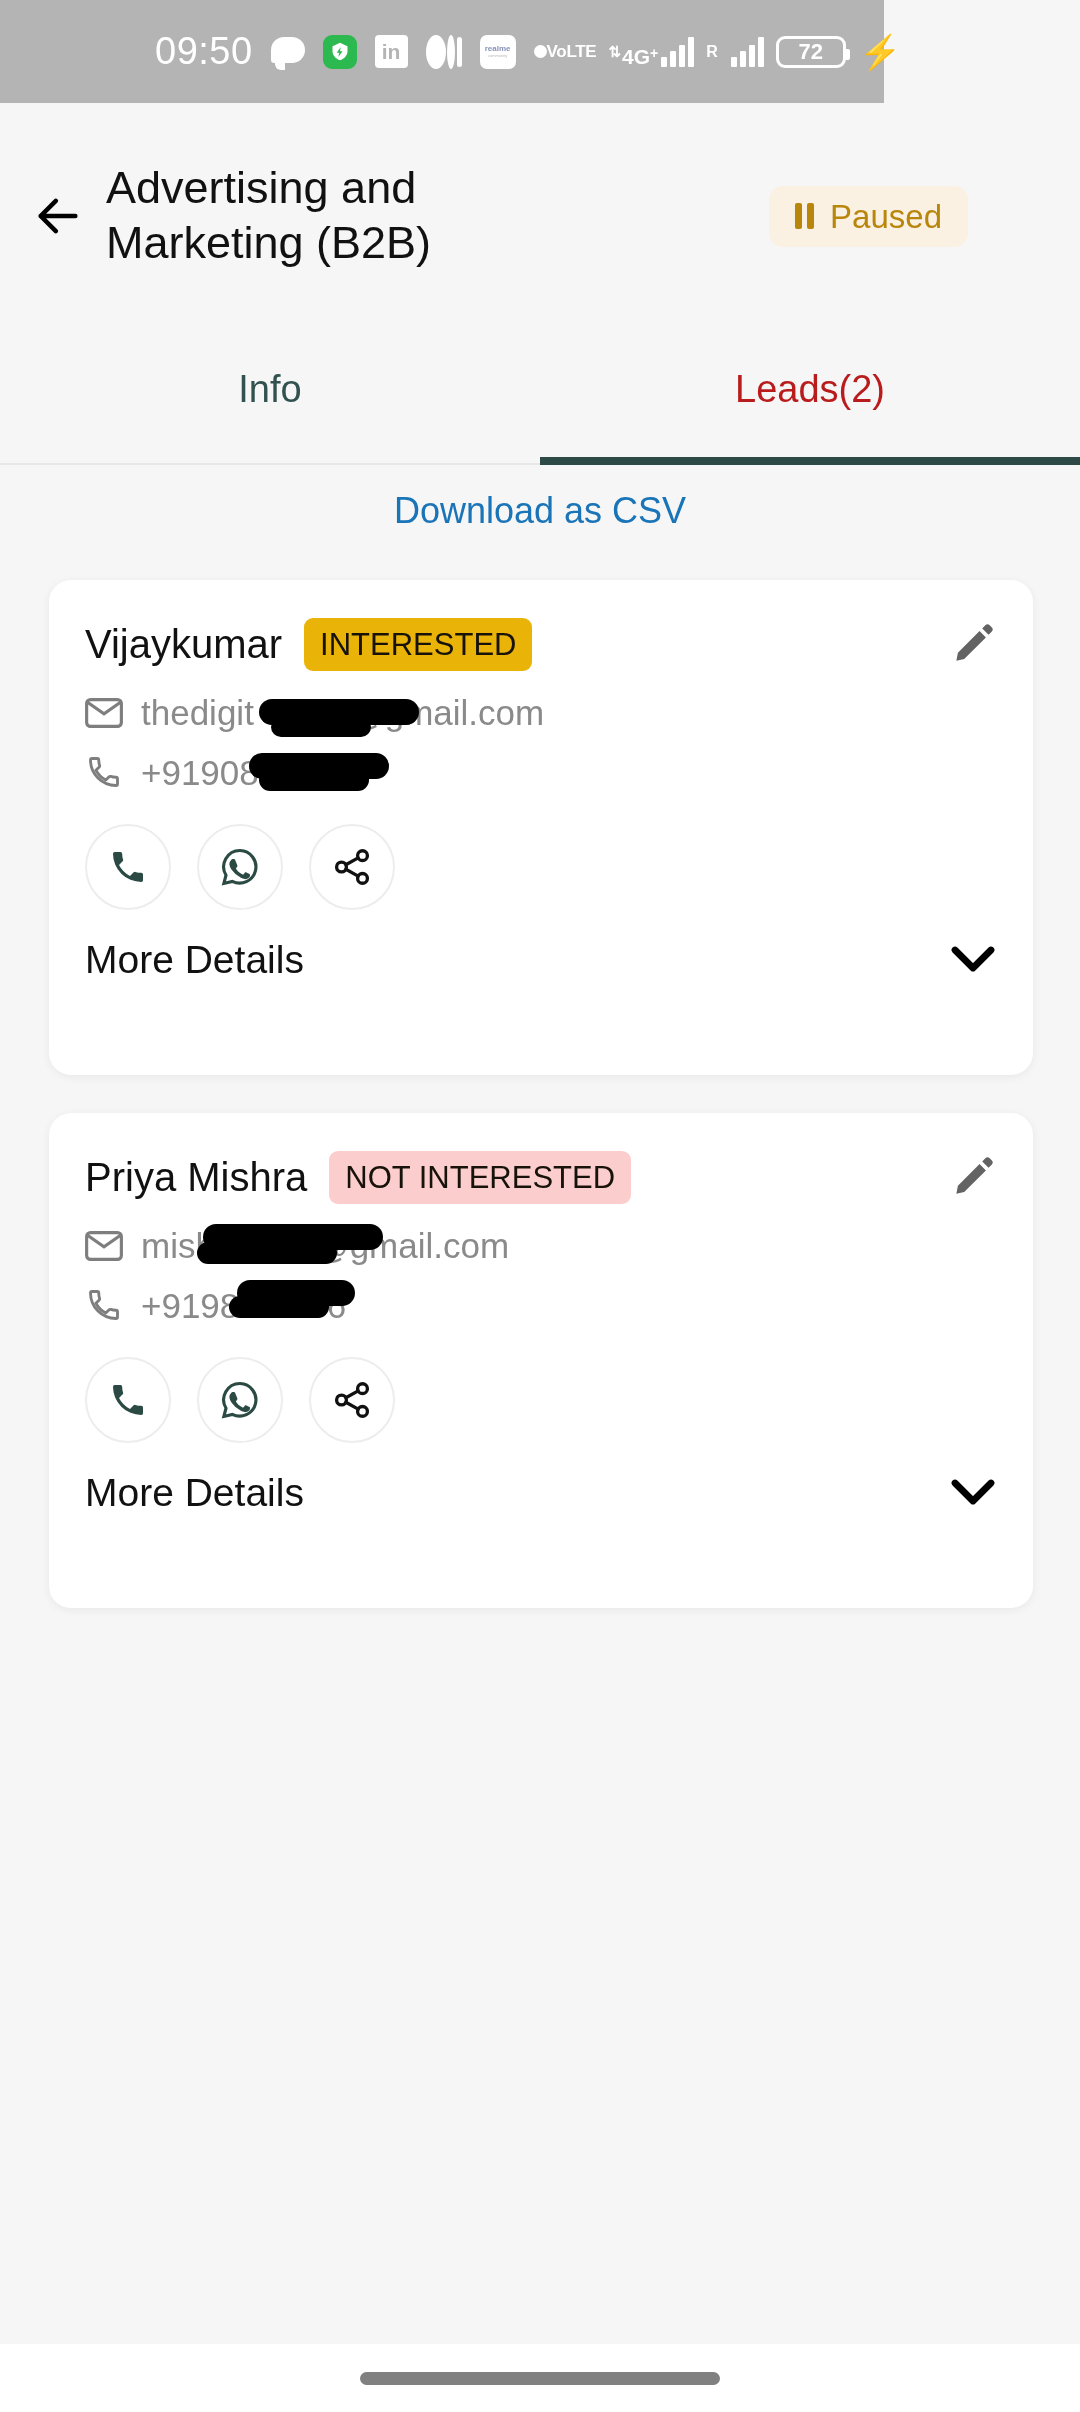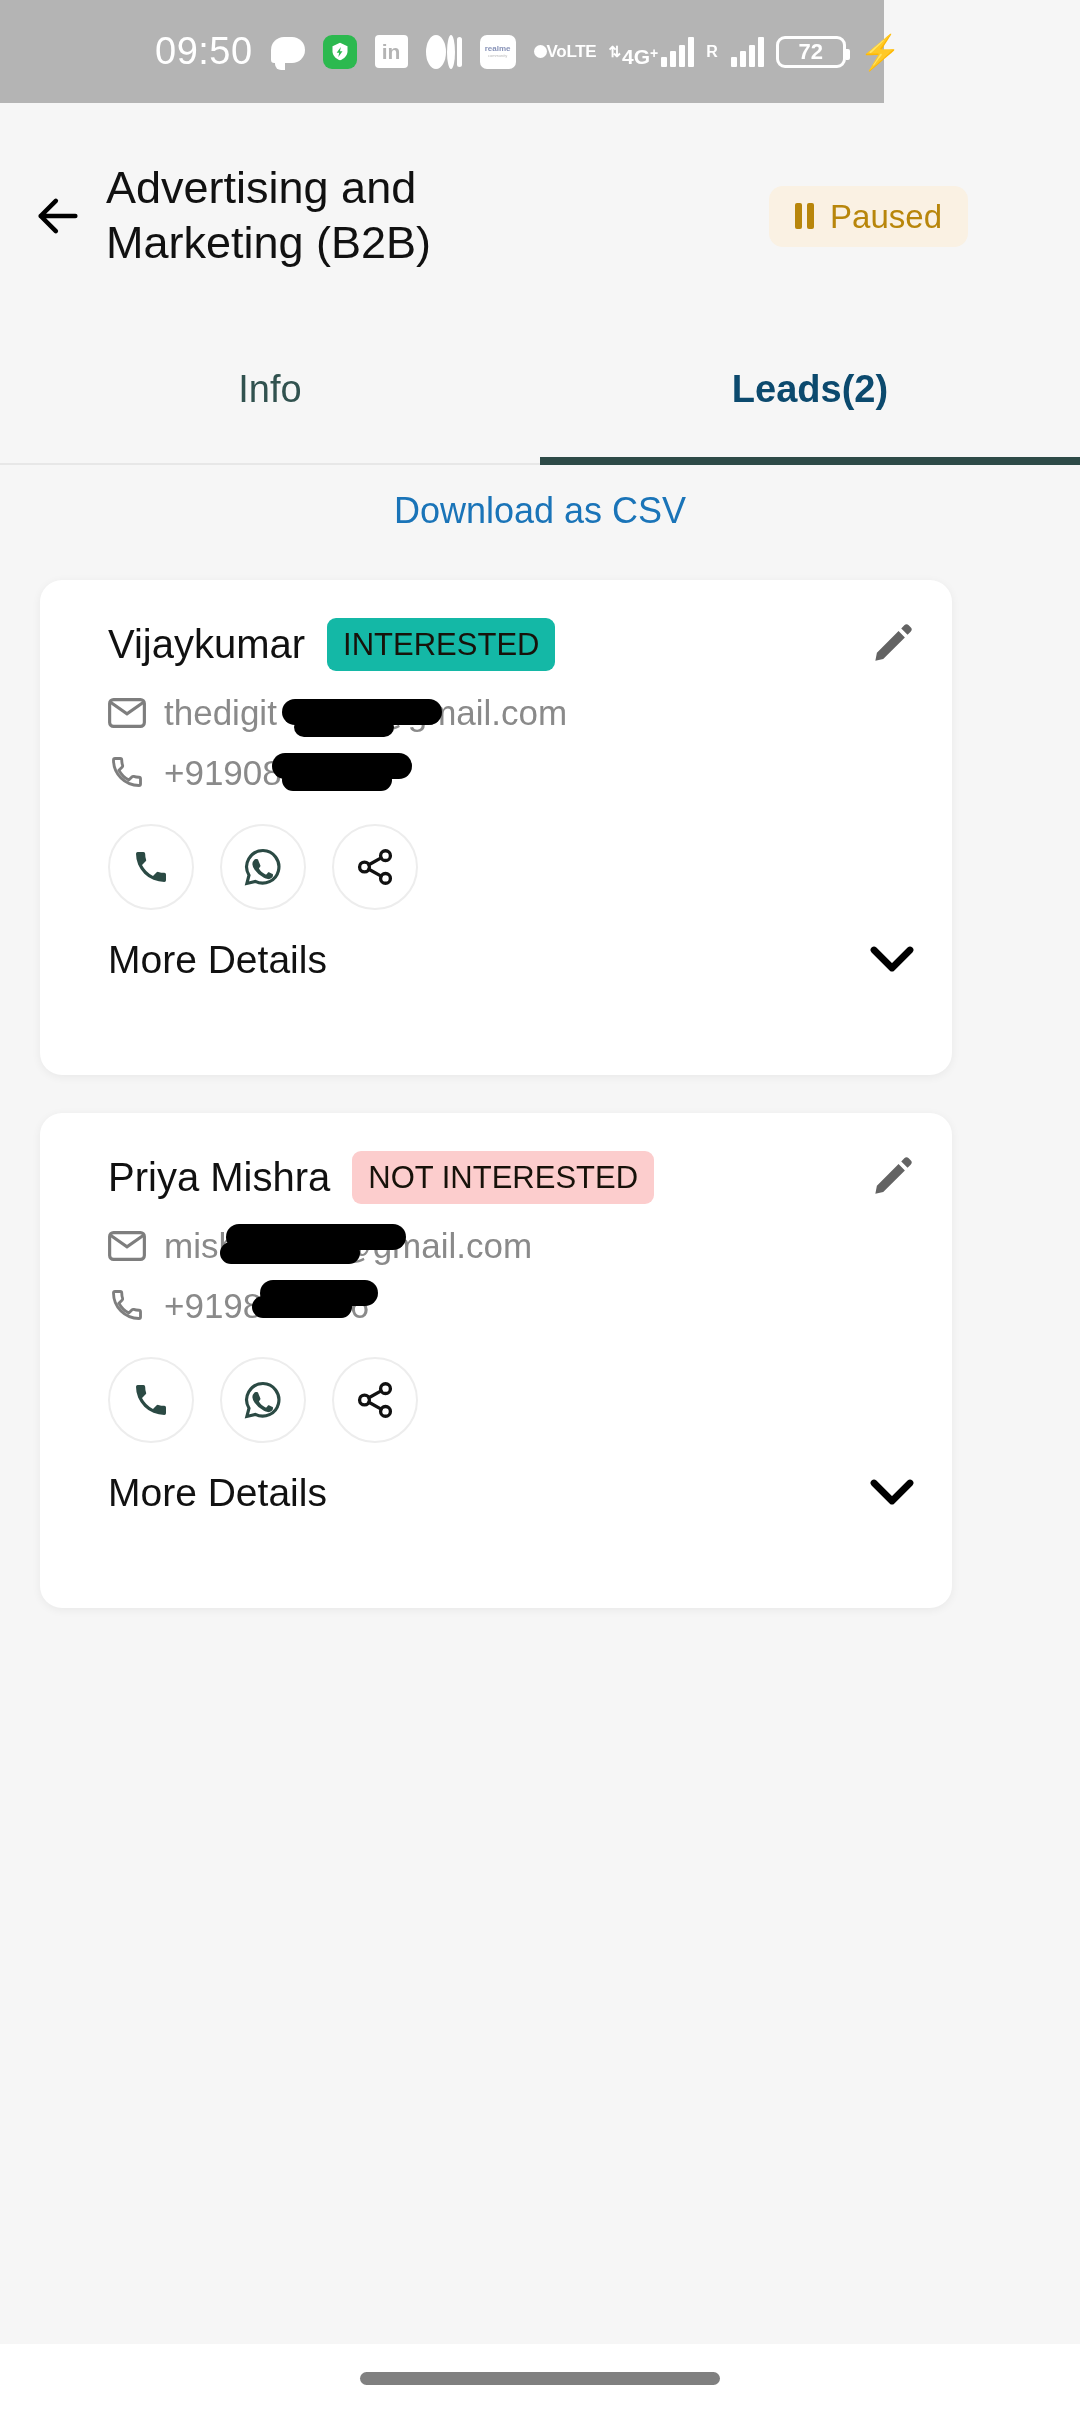--- a/index.html
+++ b/index.html
@@ -102,49 +102,48 @@
 
   
   .tabs {
     position:absolute; top:329px; left:0; width:1080px; height:136px;
     display:flex; border-bottom:2px solid #e7e7e7; background:#f6f6f6;justify-content:flex-end;
   }
   .tab {
     flex:1; display:flex; align-items:center; justify-content:center;
     font-size:38px; color:#31524f; position:relative; padding-bottom:14px;
   }
-  .tab.active { font-weight:bold; color:#0c4a6e; }
+  .tab.active { font-weight:normal; color:#b91c1c; }
   .tab.active:after {
     content:""; position:absolute; left:0; right:0; bottom:-2px;
     height:8px; background:#2d4a47;
   }
 
   
   .csv-link {
     position:absolute; top:490px; left:0; width:1080px;
     text-align:center; font-size:36px; color:#1a74b8;
   }
 
   
   .card {
-    position:absolute; left:40px; width:912px;
+    position:absolute; left:49px; width:984px;
     background:#fff; border-radius:22px;
     box-shadow:0 2px 10px rgba(0,0,0,0.06);
-    padding-left:32px;
   }
   .card.one { top:580px; height:495px; }
   .card.two { top:1113px; height:495px; }
 
   .card-head { display:flex; align-items:flex-start; padding:38px 36px 0 36px; }
   .lead-name { font-size:40px; color:#111; line-height:1; padding-top:6px; }
   .badge {
     margin-left:22px; border-radius:9px; padding:11px 16px;
     font-size:31px; line-height:1; color:#17120a; white-space:nowrap;
   }
-  .badge.interested { background:#14b8a6; }
+  .badge.interested { background:#eab308; }
   .badge.not-interested { background:#fccdcd; }
   .edit-btn { margin-left:auto; padding-top:2px; }
   .edit-btn svg { width:46px; height:46px; display:block; }
 
   .contact-row { display:flex; align-items:center; gap:18px; padding:0 36px; margin-top:24px; }
   .contact-row .ci { width:38px; display:flex; align-items:center; justify-content:center; }
   .contact-row .ci svg { display:block; }
   .contact-txt { font-size:35px; color:#8a8a8a; line-height:1; position:relative; }
   .redact { position:absolute; background:#000; border-radius:16px; }
 

